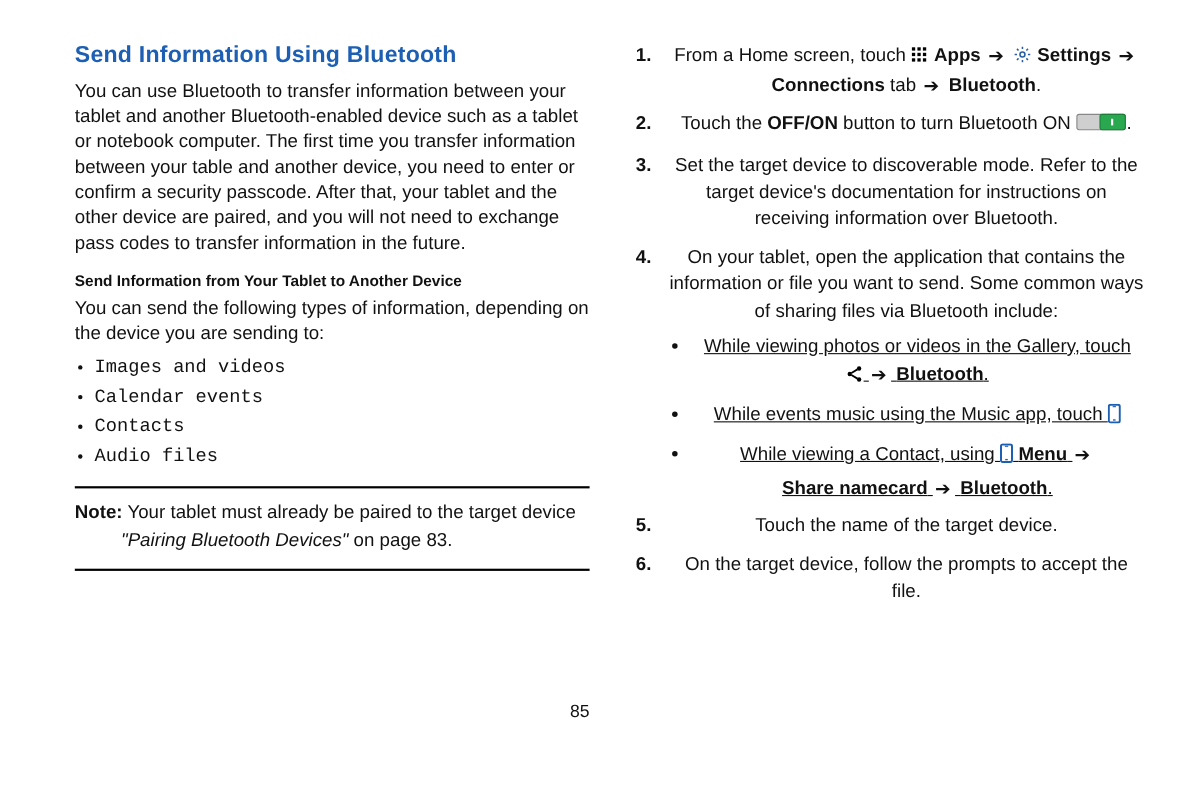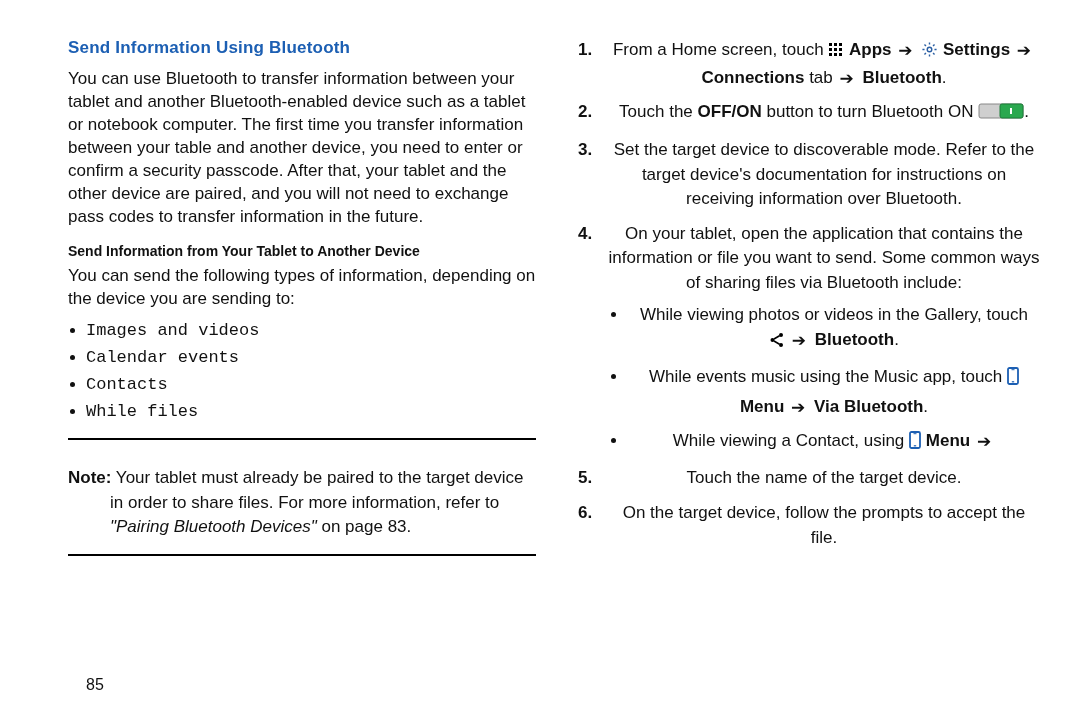--- a/index.html
+++ b/index.html
@@ -17,21 +17,21 @@
     padding: 38px 40px 20px 68px;
     box-sizing: border-box;
     column-gap: 36px;
   }
   .col {
     flex: 1 1 0;
     min-width: 0;
   }
   h2.section-title {
     color: #1c5fb3;
-    font-size: 17px;
+    font-size: 21px;
     font-weight: 900;
     margin: 0 0 10px 0;
     letter-spacing: 0.2px;
   }
   p {
     margin: 0 0 10px 0;
     line-height: 1.35;
   }
   .sub-head {
     font-weight: 700;
@@ -44,35 +44,36 @@
     list-style-type: disc;
   }
   ul.bullets > li {
     margin: 4px 0;
     line-height: 1.35;
     font-family: Liberation Mono, monospace;
   }
   .note-box {
     border-top: 2px solid #000;
     border-bottom: 2px solid #000;
-    padding: 26px 0 14px 0;
+    padding: 10px 0 14px 0;
     margin-top: 8px;
   }
   .note-box .note-body {
     margin: 0;
     line-height: 1.45;
   }
   .note-indent {
     display: block;
     margin-left: 42px;
   }
   .page-num {
     margin-top: 120px;
     font-size: 16px;
     margin-left: 18px;
+    text-align: right;
   }
   ol.steps {
     margin: 0;
     padding: 0 0 0 36px;
     list-style: none;
     counter-reset: step;
     text-align: center;
   }
   ol.steps > li {
     counter-increment: step;
@@ -84,20 +85,21 @@
   ol.steps > li::before {
     content: counter(step) ".";
     position: absolute;
     left: -30px;
     font-weight: 700;
   }
   ul.sub-bullets {
     list-style: disc;
     margin: 6px 0 4px 0;
     padding-left: 20px;
+    text-decoration: underline;
   }
   ul.sub-bullets > li {
     margin: 6px 0 8px 0;
     line-height: 1.5;
   }
   .bold { font-weight: 700; }
   .arrow {
     display: inline-block;
     transform: translateY(1px);
     margin: 0 4px 0 2px;
@@ -130,27 +132,26 @@
   <div class="col">
     <h2 class="section-title">Send Information Using Bluetooth</h2>
     <p>You can use Bluetooth to transfer information between your tablet and another Bluetooth-enabled device such as a tablet or notebook computer. The first time you transfer information between your table and another device, you need to enter or confirm a security passcode. After that, your tablet and the other device are paired, and you will not need to exchange pass codes to transfer information in the future.</p>
 
     <div class="sub-head">Send Information from Your Tablet to Another Device</div>
     <p>You can send the following types of information, depending on the device you are sending to:</p>
     <ul class="bullets">
       <li>Images and videos</li>
       <li>Calendar events</li>
       <li>Contacts</li>
-      <li>While files</li>
+      <li>Audio files</li>
     </ul>
 
     <div class="note-box">
       <p class="note-body">
         <span class="bold">Note:</span><span> Your tablet must already be paired to the target device</span>
-        <span class="note-indent">in order to share files. For more information, refer to</span>
         <span class="note-indent">
           <span class="cite-italic">"Pairing Bluetooth Devices"</span><span> on page 83.</span>
         </span>
       </p>
     </div>
 
     <div class="page-num">85</div>
   </div>
 
   <div class="col">
@@ -219,37 +220,37 @@
           </li>
           <li>
             <span>While events music using the Music app, touch </span>
             <span class="icon">
               <svg class="phone-icon" width="12" height="18" viewBox="0 0 12 18">
                 <rect class="body" x="1" y="1" width="10" height="16" rx="1.5"></rect>
                 <rect class="cam" x="4.5" y="2.2" width="3" height="1"></rect>
                 <rect class="btn" x="4.8" y="14.2" width="2.4" height="1.2"></rect>
               </svg>
             </span>
-            <span class="share-line">
-              <span class="bold">Menu</span>
-              <span class="arrow">➔</span>
-              <span class="bold">Via Bluetooth</span><span>.</span>
-            </span>
           </li>
           <li>
             <span>While viewing a Contact, using </span>
             <span class="icon">
               <svg class="phone-icon" width="12" height="18" viewBox="0 0 12 18">
                 <rect class="body" x="1" y="1" width="10" height="16" rx="1.5"></rect>
                 <rect class="cam" x="4.5" y="2.2" width="3" height="1"></rect>
                 <rect class="btn" x="4.8" y="14.2" width="2.4" height="1.2"></rect>
               </svg>
             </span>
             <span class="bold">Menu</span>
             <span class="arrow">➔</span>
+            <span class="share-line">
+              <span class="bold">Share namecard</span>
+              <span class="arrow">➔</span>
+              <span class="bold">Bluetooth</span><span>.</span>
+            </span>
           </li>
         </ul>
       </li>
 
       <li>Touch the name of the target device.</li>
 
       <li>On the target device, follow the prompts to accept the file.</li>
     </ol>
   </div>
 </div>

